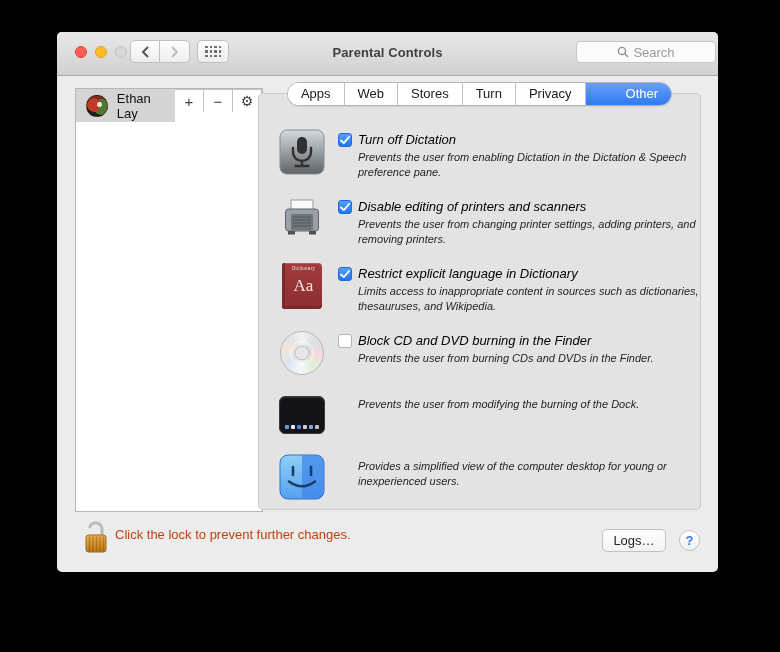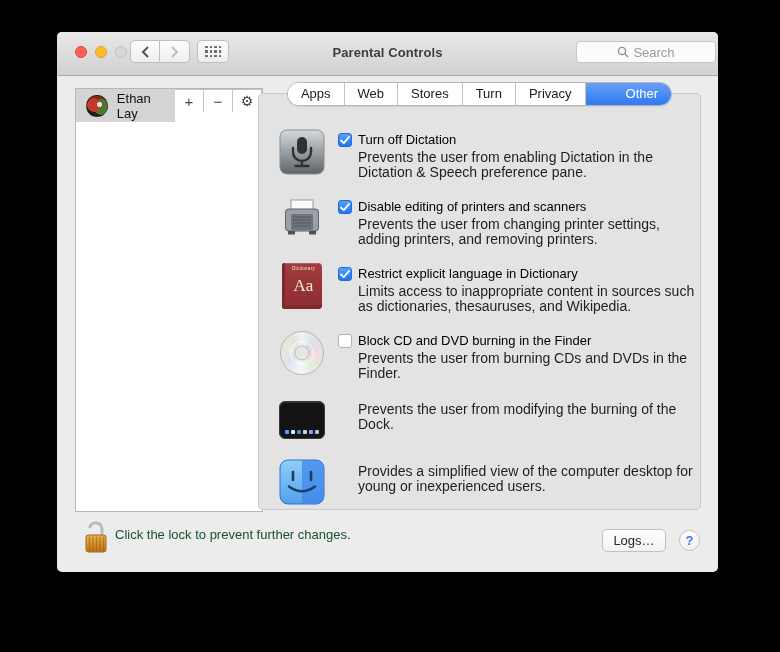--- a/index.html
+++ b/index.html
@@ -65,29 +65,29 @@
     border-right:1px solid #c3c3c3; line-height:15px; }
   .tab:last-child { border-right:none; }
   .tab.selected { background:linear-gradient(#68a0f8,#2d7af2); color:#fff;padding-left:40px; }
 
   
   .panel { position:absolute; left:201px; top:61px; width:443px; height:417px;
     background:#e3e3e3; border:1px solid #cbcbcb; border-radius:5px; padding:35px 18px 0 20px; }
   .setting-row { display:flex; margin-bottom:16px; min-height:46px; }
   .row-icon { width:46px; height:46px; flex:0 0 46px; margin-right:13px;
     display:flex; align-items:center; justify-content:center; }
-  .row-body { padding-top:3px; }
+  .row-body { padding-top:3px;font-style:italic; }
   .row-head { display:flex; align-items:flex-start; gap:6px; }
   .checkbox { width:14px; height:14px; margin-top:1px; border-radius:3px; background:#fff;
     border:1px solid #b3b3b3; flex:0 0 14px; display:flex; align-items:center; justify-content:center; }
   .checkbox.checked { background:linear-gradient(#56a0f7,#2275f2); border-color:#1e6ce0; }
   .checkbox svg { display:none; }
   .checkbox.checked svg { display:block; }
   .row-label { font-size:13px; color:#000; line-height:16px; }
-  .row-desc { margin-left:20px; margin-top:2px; width:342px; font-size:14px; color:#1f1f1f; line-height:15px; }
+  .row-desc { margin-left:20px; margin-top:2px; width:342px; font-size:11px; color:#1f1f1f; line-height:15px; }
 
   
   .cd-disc { width:44px; height:44px; border-radius:50%; border:1px solid #b5b5b5; position:relative;
     background:conic-gradient(#f2f2f2,#dbe0e5 45deg,#f3dade 95deg,#e0efd9 140deg,#f6f6f6 185deg,#dbe5f0 235deg,#efe6d9 285deg,#e4e4e4 325deg,#f2f2f2); }
   .cd-disc::before { content:""; position:absolute; left:50%; top:50%; width:22px; height:22px;
     transform:translate(-50%,-50%); border-radius:50%; border:1px solid rgba(255,255,255,.8); }
   .cd-disc::after { content:""; position:absolute; left:50%; top:50%; width:13px; height:13px;
     transform:translate(-50%,-50%); border-radius:50%; background:#e7e7e7; border:1px solid #b9b9b9; }
 
   .dict-book { width:40px; height:46px; border-radius:2px 4px 4px 2px; position:relative;
@@ -99,21 +99,21 @@
     font-size:4.5px; color:rgba(255,255,255,.85); letter-spacing:.3px; }
 
   .dock-screen { width:46px; height:38px; background:#141416; border:1px solid #3a3a3c; border-radius:6px;
     position:relative; box-shadow:inset 0 1px 0 rgba(255,255,255,.12); }
   .dock-screen .dock-dots { position:absolute; bottom:4px; left:5px; right:5px; height:4px;
     display:flex; justify-content:space-between; align-items:center; }
   .dock-screen .dock-dots span { width:3.5px; height:3.5px; border-radius:1px; }
 
   
   .footer-lock { position:absolute; left:26px; top:488px; width:26px; height:36px; }
-  .lock-text { position:absolute; left:58px; top:495px; font-size:13px; color:#14532d; }
+  .lock-text { position:absolute; left:58px; top:495px; font-size:13px; color:#c2410c; }
   .logs-btn { position:absolute; left:545px; top:497px; width:64px; height:23px;
     background:linear-gradient(#fff,#f2f2f2); border:1px solid #c2c2c2; border-radius:5px;
     font-size:13px; color:#262626; display:flex; align-items:center; justify-content:center; }
   .help-btn { position:absolute; left:622px; top:498px; width:21px; height:21px; border-radius:50%;
     background:linear-gradient(#fff,#f0f0f0); border:1px solid #c2c2c2;
     display:flex; align-items:center; justify-content:center;
     color:#3478f6; font-size:13px; font-weight:bold; }
 </style>
 </head>
 <body>

